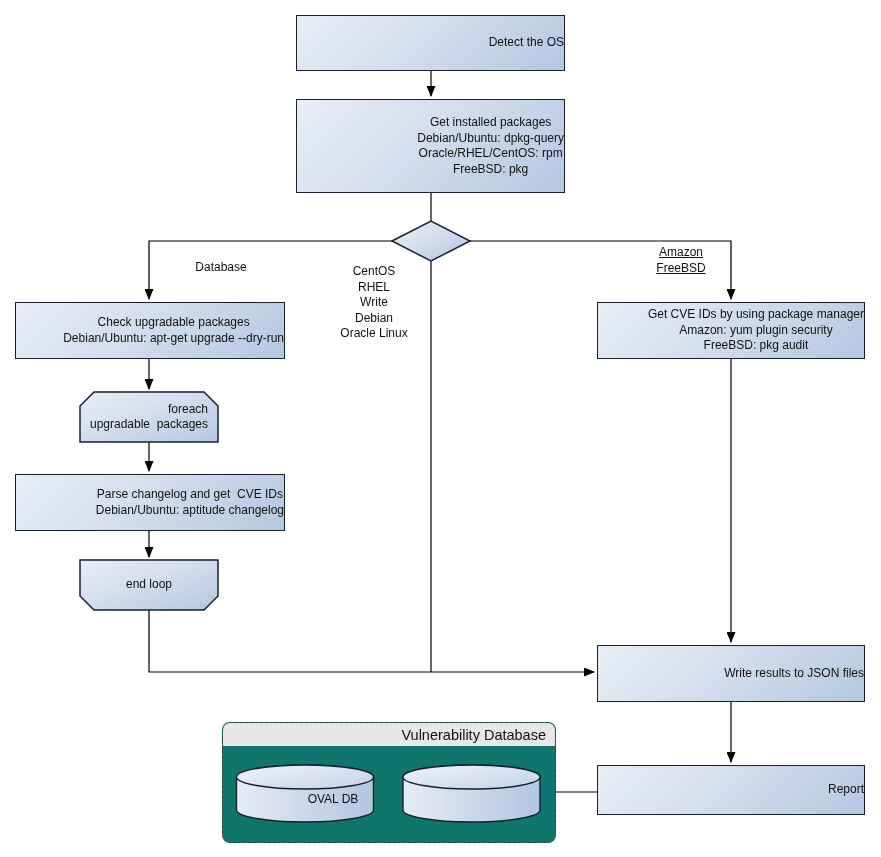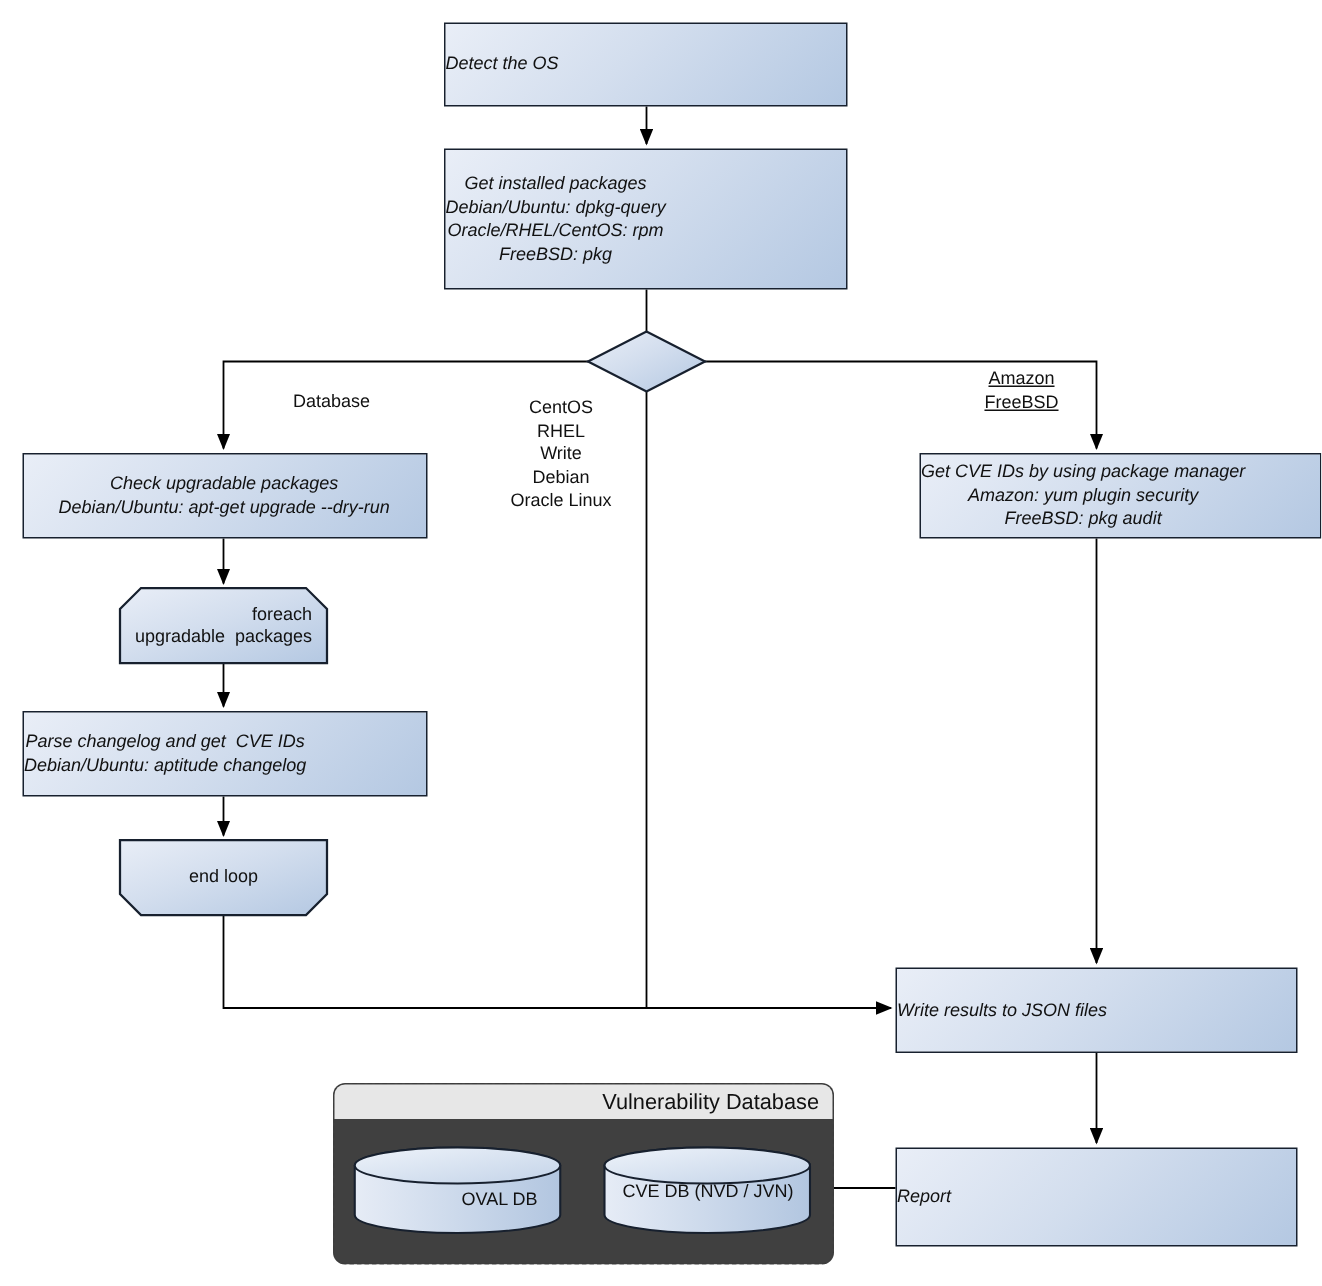--- a/index.html
+++ b/index.html
@@ -18,24 +18,23 @@
     width: 881px; height: 857px;
     z-index: 2;
   }
   .node {
     position: absolute;
     box-sizing: border-box;
     border: 1.5px solid #17202e;
     background: linear-gradient(135deg, #e9eef7 0%, #d3deee 45%, #b4c8e2 100%);
     display: flex;
     align-items: center;
-    justify-content: flex-start;
+    justify-content: flex-end;
     text-align: center;
     z-index: 3;
-    font-style: italic;
   }
   .node .label, .shape-label, .edge-label, .cyl-label {
     font-size: 12px;
     line-height: 15.5px;
     white-space: pre-wrap;
     text-align: center;
   }
   .shape-label, .cyl-label {
     position: absolute;
     display: flex;
@@ -48,21 +47,21 @@
     position: absolute;
     z-index: 4;
   }
   #vuln-container {
     position: absolute;
     left: 222px; top: 722px;
     width: 334px; height: 121px;
     box-sizing: border-box;
     border: 1.6px dashed #3c3c3c;
     border-radius: 8px;
-    background: #404040;
+    background: #0f766e;
     z-index: 1;
   }
   #vuln-header {
     position: absolute;
     left: 0; top: 0;
     width: 100%; height: 23px;
     box-sizing: border-box;
     background: #e7e7e7;
     border-radius: 7px 7px 0 0;
     display: flex;
@@ -152,42 +151,41 @@
   <div class="node" style="left:15px; top:302px; width:270px; height:57px;padding-left:23px;">
     <div class="label">Check upgradable packages
 Debian/Ubuntu: apt-get upgrade --dry-run</div>
   </div>
 
   <div class="node" style="left:15px; top:474px; width:270px; height:57px;">
     <div class="label">Parse changelog and get  CVE IDs
 Debian/Ubuntu: aptitude changelog</div>
   </div>
 
-  <div class="node" style="left:597px; top:302px; width:268px; height:57px;margin-left:16px;">
+  <div class="node" style="left:597px; top:302px; width:268px; height:57px;">
     <div class="label">Get CVE IDs by using package manager
 Amazon: yum plugin security
 FreeBSD: pkg audit</div>
   </div>
 
   <div class="node" style="left:597px; top:645px; width:268px; height:57px;">
     <div class="label">Write results to JSON files</div>
   </div>
 
-  <div class="node" style="left:597px; top:765px; width:268px; height:66px;">
+  <div class="node" style="left:597px; top:765px; width:268px; height:50px;">
     <div class="label">Report</div>
   </div>
 
   <div class="shape-label" style="left:80px; top:392px; width:138px; height:50px;">foreach
 upgradable  packages</div>
 
   <div class="shape-label" style="left:80px; top:560px; width:138px; height:50px;">end loop</div>
 
   <div class="cyl-label" style="left:236px; top:767px; width:138px; height:65px;margin-left:28px;">OVAL DB</div>
 
-  <div class="cyl-label" style="left:403px; top:767px; width:138px; height:55px;">CVE DB (NVD / JVN)</div>
 
   <div class="edge-label" style="left:176px; top:260px; width:90px;">Database</div>
 
   <div class="edge-label" style="left:304px; top:264px; width:140px;">CentOS
 RHEL
 Write
 Debian
 Oracle Linux</div>
 
   <div class="edge-label" style="left:636px; top:245px; width:90px;text-decoration:underline;">Amazon

